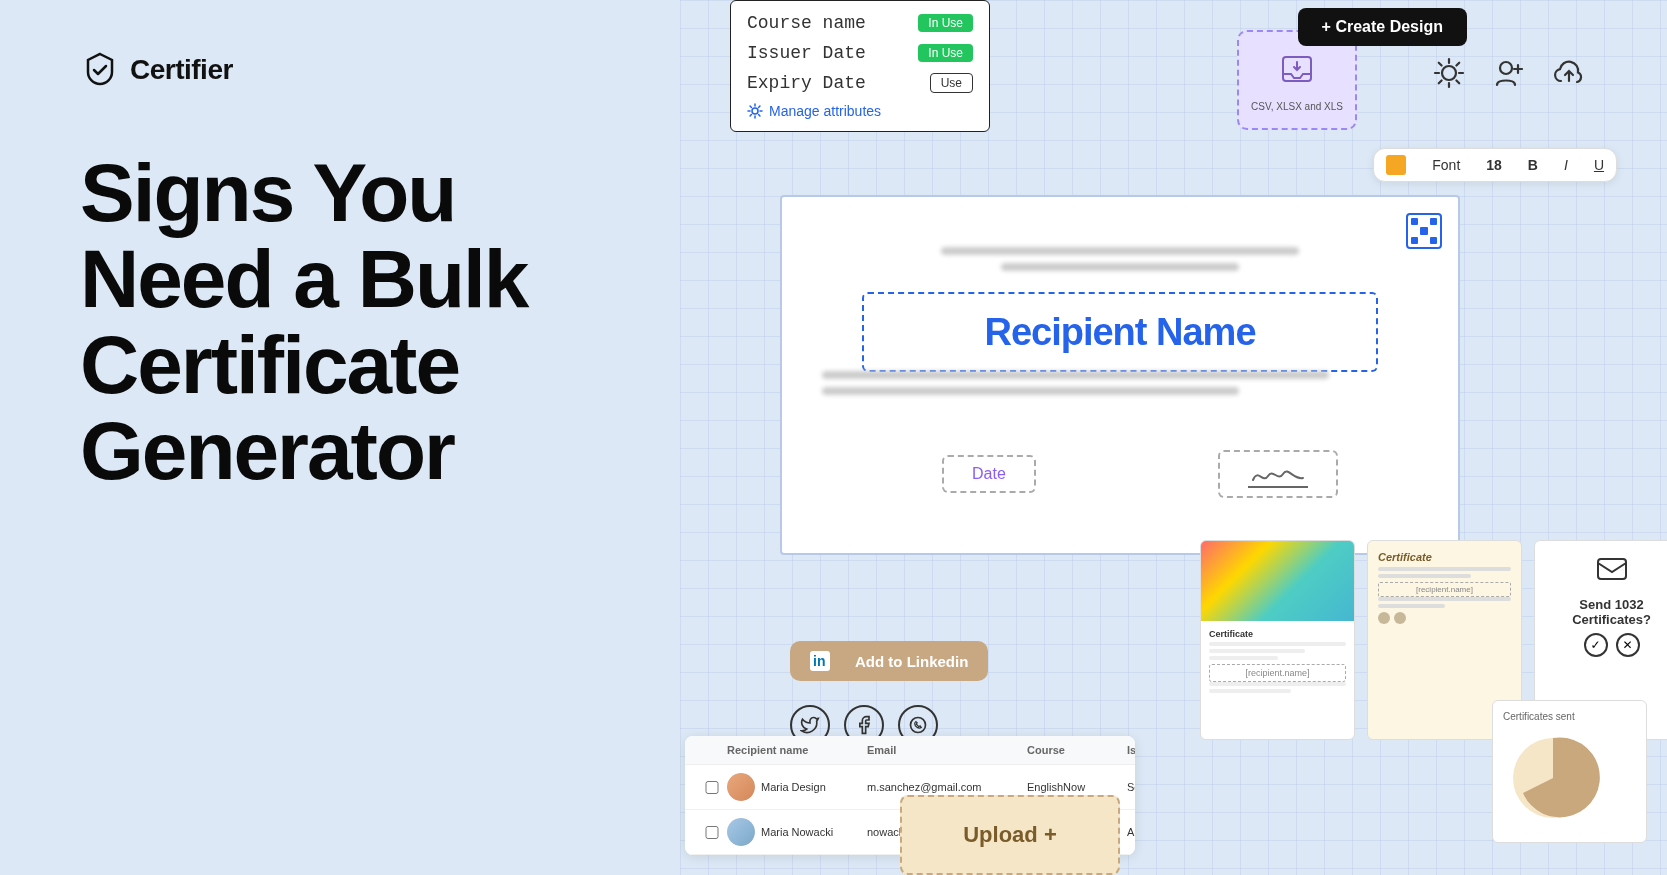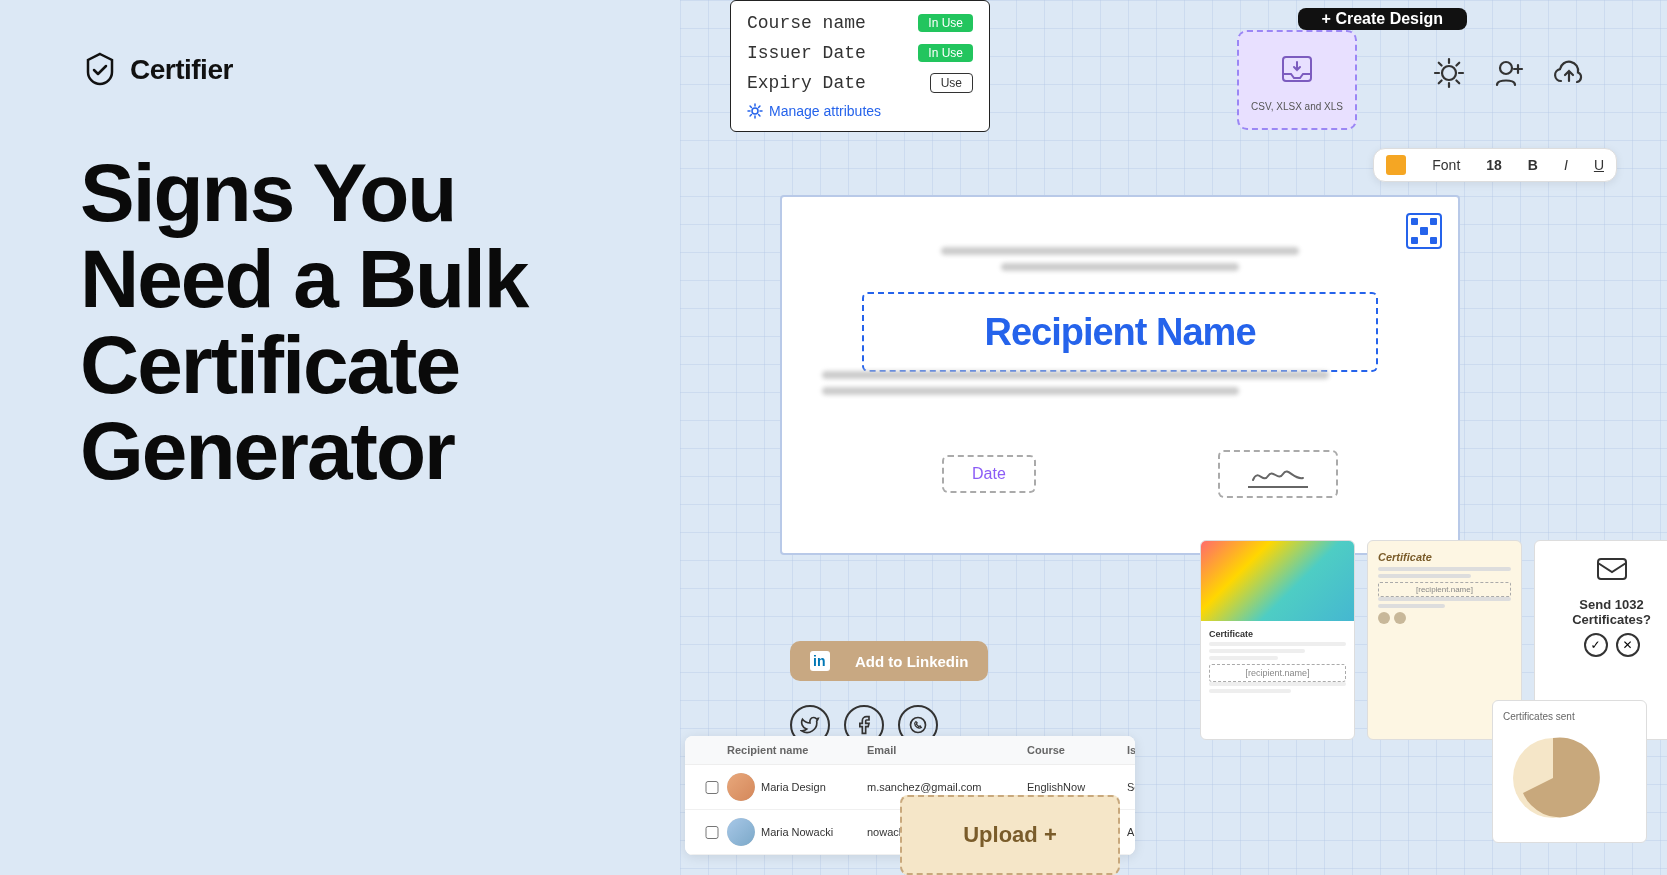--- a/index.html
+++ b/index.html
@@ -128,21 +128,21 @@
 
     
     .create-design-btn {
       position: absolute;
       top: 8px;
       right: 200px;
       background: #111;
       color: white;
       border: none;
       border-radius: 8px;
-      padding: 2px 24px;
+      padding: 10px 24px;
       font-size: 16px;
       font-weight: 700;
       cursor: pointer;
       z-index: 100;
     }
 
     
     .icon-row {
       position: absolute;
       top: 55px;

